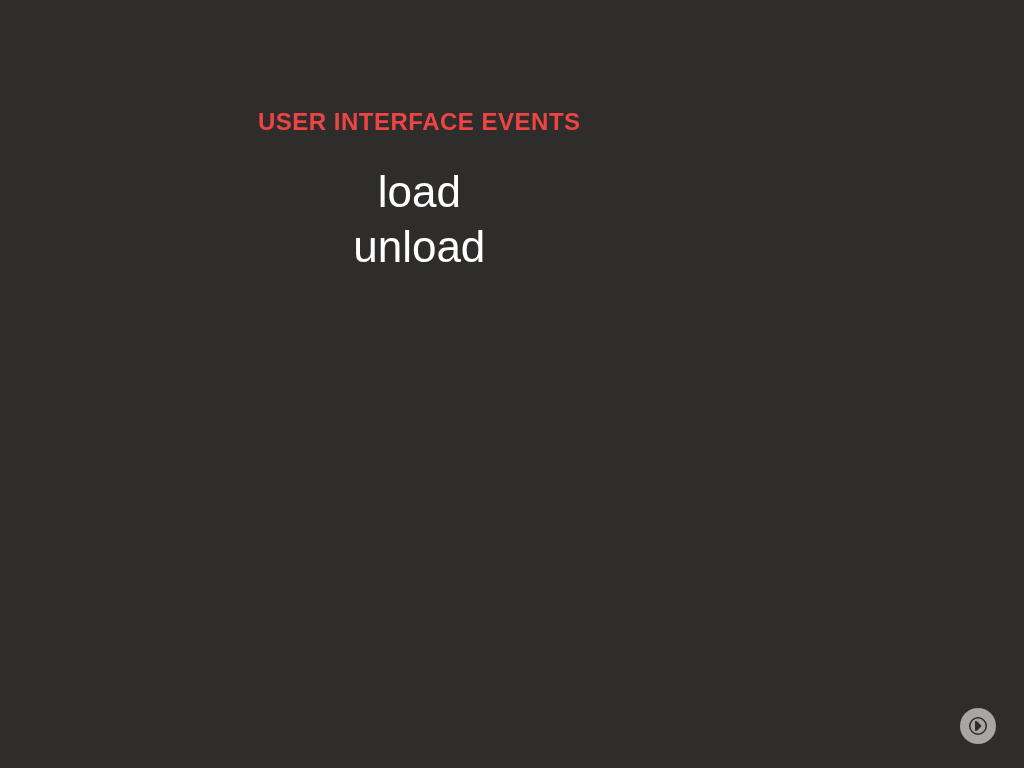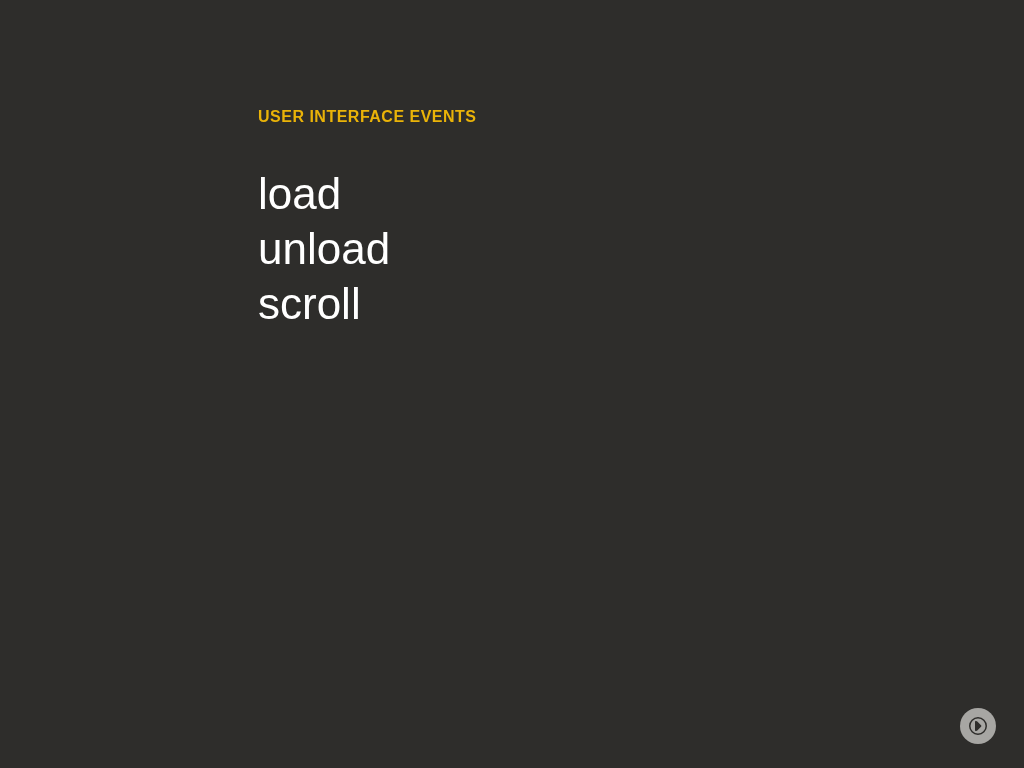--- a/index.html
+++ b/index.html
@@ -14,31 +14,32 @@
       font-family: Arial, Helvetica, sans-serif;
       position: relative;
       overflow: hidden;
     }
     .content {
       position: absolute;
       left: 258px;
       top: 108px;
     }
     .heading {
-      color: #eab308;
-      font-size: 16px;
+      color: #ef4444;
+      font-size: 24px;
       font-weight: bold;
       letter-spacing: 0.5px;
-      margin-bottom: 40px;
+      margin-bottom: 28px;
     }
     .event-list {
       color: #ffffff;
       font-size: 44px;
       line-height: 1.25;
       font-weight: normal;
+      text-align: center;
     }
     .event-item {
       display: block;
     }
     .next-button {
       position: absolute;
       bottom: 24px;
       right: 28px;
       width: 36px;
       height: 36px;
@@ -56,21 +57,20 @@
     }
   </style>
 </head>
 <body>
 
 <div class="content">
   <h2 class="heading">USER INTERFACE EVENTS</h2>
   <div class="event-list">
     <span class="event-item">load</span>
     <span class="event-item">unload</span>
-    <span class="event-item">scroll</span>
   </div>
 </div>
 
 <div class="next-button">
   <svg viewBox="0 0 24 24">
     <path d="M8 5l8 7-8 7V5z" fill="#2e2d2b"></path>
     <circle cx="12" cy="12" r="11" fill="none" stroke="#2e2d2b" stroke-width="2"></circle>
     <path d="M10 7l5 5-5 5" fill="none" stroke="#2e2d2b" stroke-width="3" stroke-linecap="round" stroke-linejoin="round"></path>
   </svg>
 </div>

